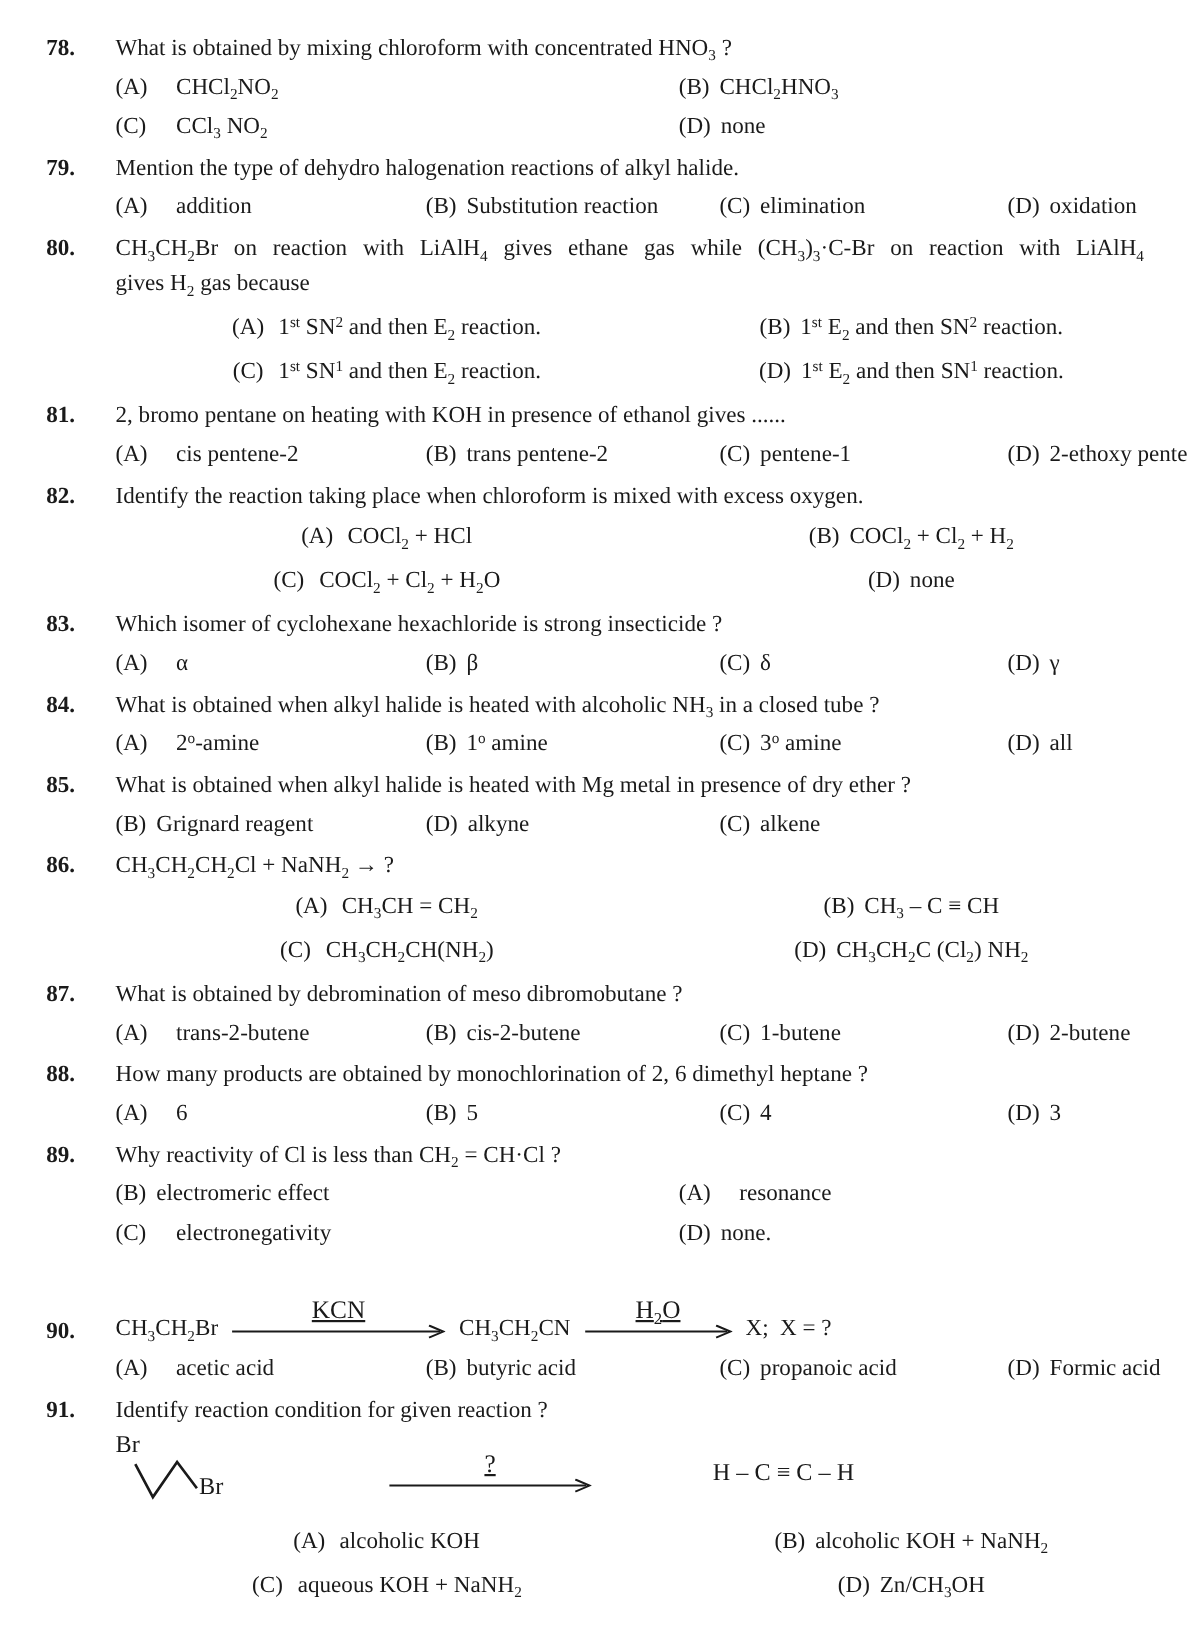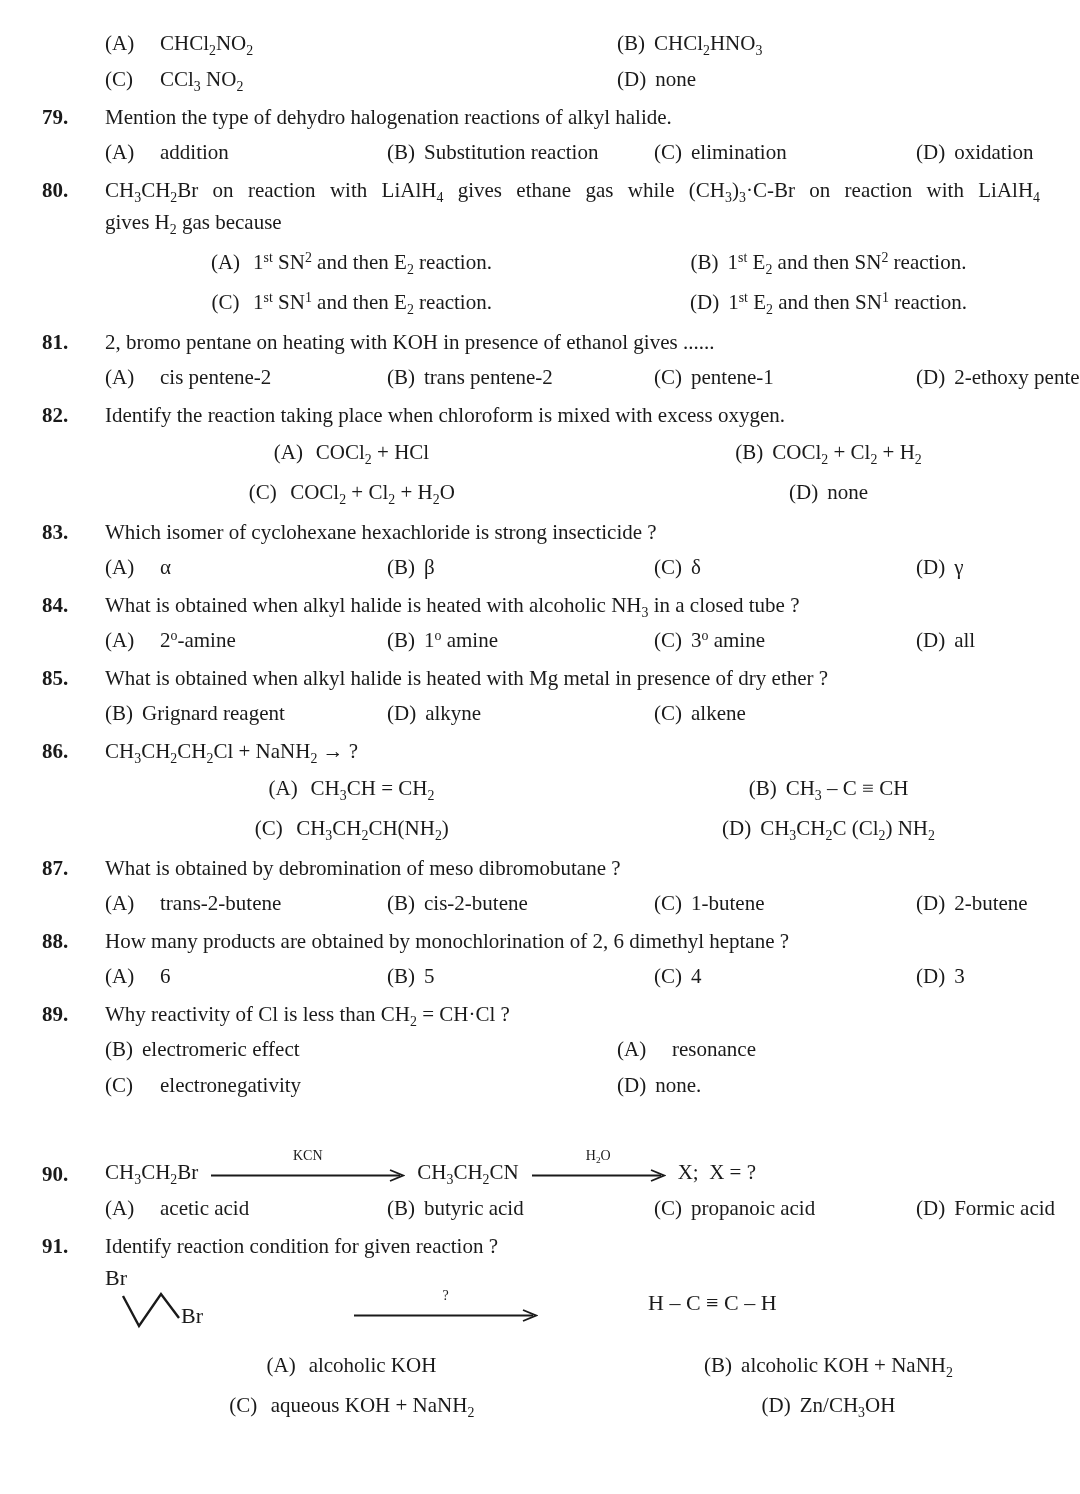--- a/index.html
+++ b/index.html
@@ -29,38 +29,42 @@
 
   sub, sup { line-height: 0; font-size: 66%; }
   sub { vertical-align: -0.35em; }
   sup { vertical-align: 0.5em; }
 
   
   .q-head.rx { align-items: flex-end; margin-bottom: 4px; margin-top: 44px; }
   .rx-formula { padding-bottom: 2px; white-space: nowrap; }
   .rx-formula.pre { white-space: pre; font-family: Liberation Serif, serif; }
   .rx-arrow { display: inline-flex; flex-direction: column; align-items: center; margin: 0 12px; padding-bottom: 7px; }
-  .rx-lbl { font-size: 14px; line-height: 24px; margin-bottom: 1px; white-space: nowrap; }
+  .rx-lbl { font-size: 23px; line-height: 24px; margin-bottom: 1px; white-space: nowrap; text-decoration: underline; }
   .rx-arrow svg { display: block; }
 
   
   .diag-row { display: flex; align-items: center; margin: 4px 0 8px 63px; }
   .mol { position: relative; width: 120px; height: 74px; flex: 0 0 120px; }
   .mol-br1 { position: absolute; left: 0; top: 0; font-size: 22px; line-height: 24px; }
   .mol-br2 { position: absolute; left: 76px; top: 38px; font-size: 22px; line-height: 24px; }
   .mol svg { position: absolute; left: 0; top: 0; }
   .diag-arrow { display: inline-flex; flex-direction: column; align-items: center; margin-left: 128px; margin-right: 110px; }
   .diag-product { font-size: 22px; white-space: nowrap; }
 </style>
 </head>
 <body>
 
 <div class="page">
 
   <div class="q">
+    <div class="q-head">
+      <span class="q-num">78.</span>
+      <span class="q-text">What is obtained by mixing chloroform with concentrated HNO<sub>3</sub> ?</span>
+    </div>
     <div class="opts g2">
       <span class="opt c1"><span class="lbl">(A)</span><span class="txt">CHCl<sub>2</sub>NO<sub>2</sub></span></span>
       <span class="opt"><span class="lbl">(B)</span><span class="txt">CHCl<sub>2</sub>HNO<sub>3</sub></span></span>
     </div>
     <div class="opts g2">
       <span class="opt c1"><span class="lbl">(C)</span><span class="txt">CCl<sub>3</sub> NO<sub>2</sub></span></span>
       <span class="opt"><span class="lbl">(D)</span><span class="txt">none</span></span>
     </div>
   </div>
 

